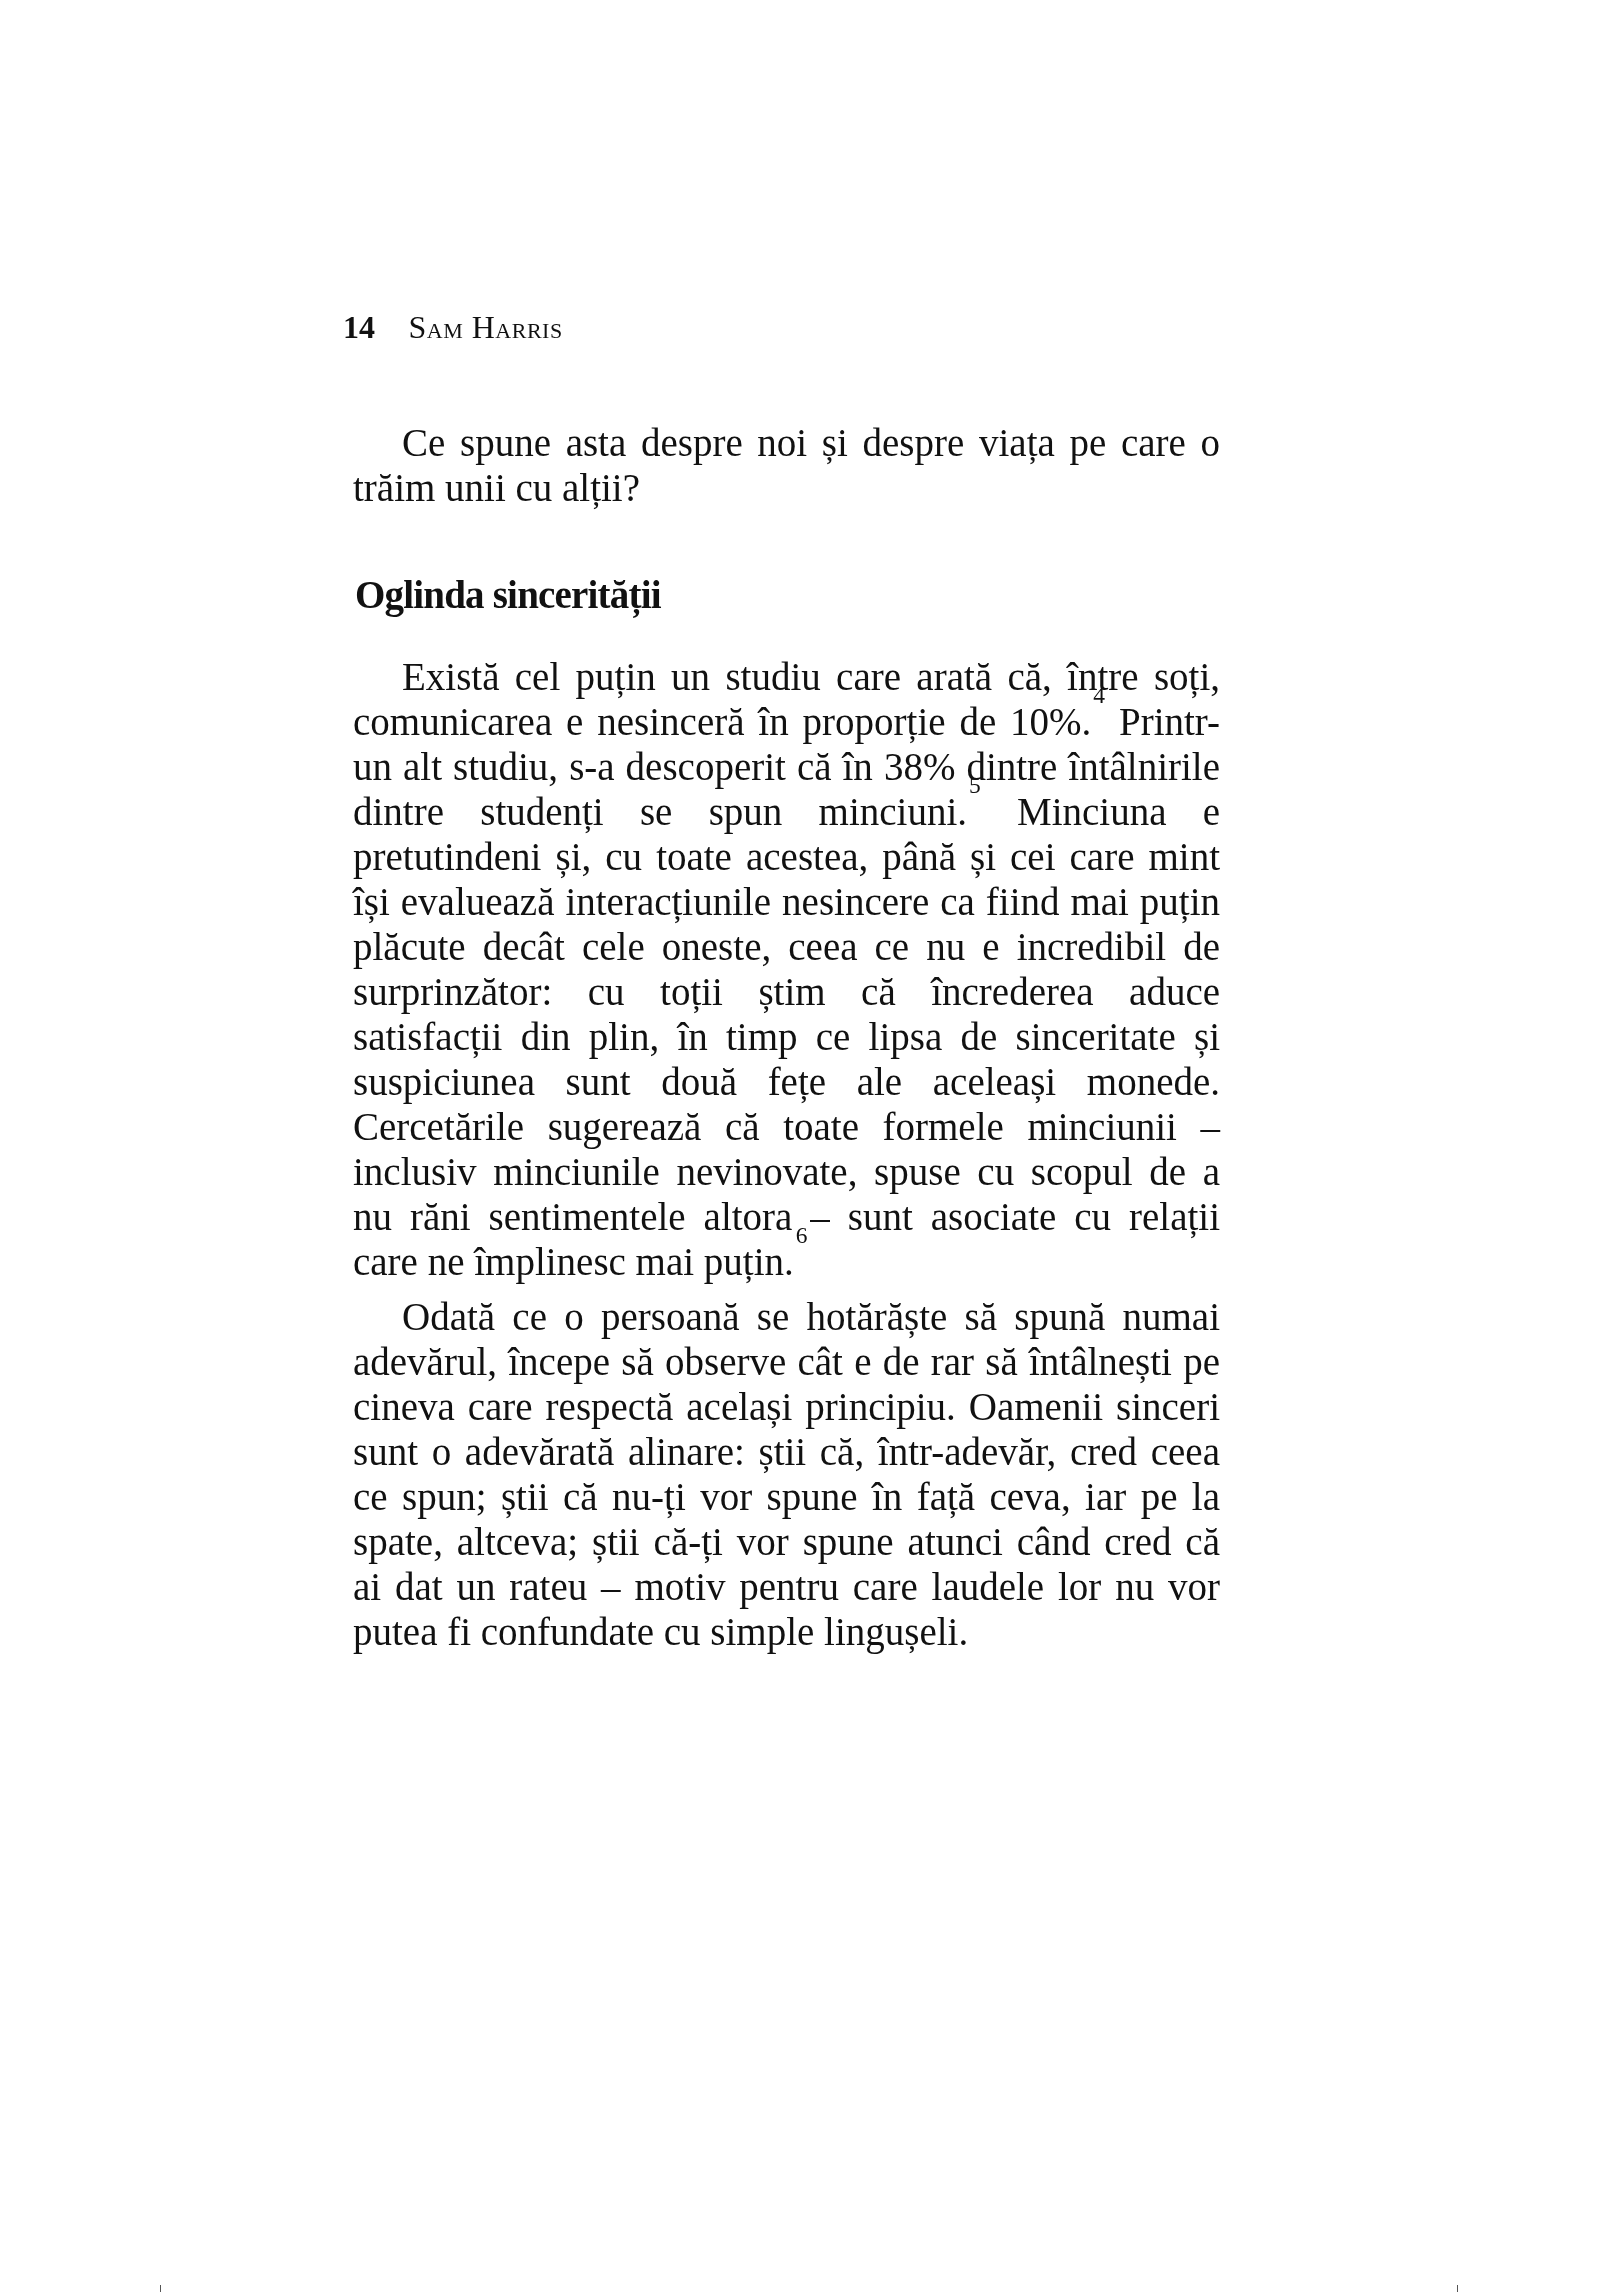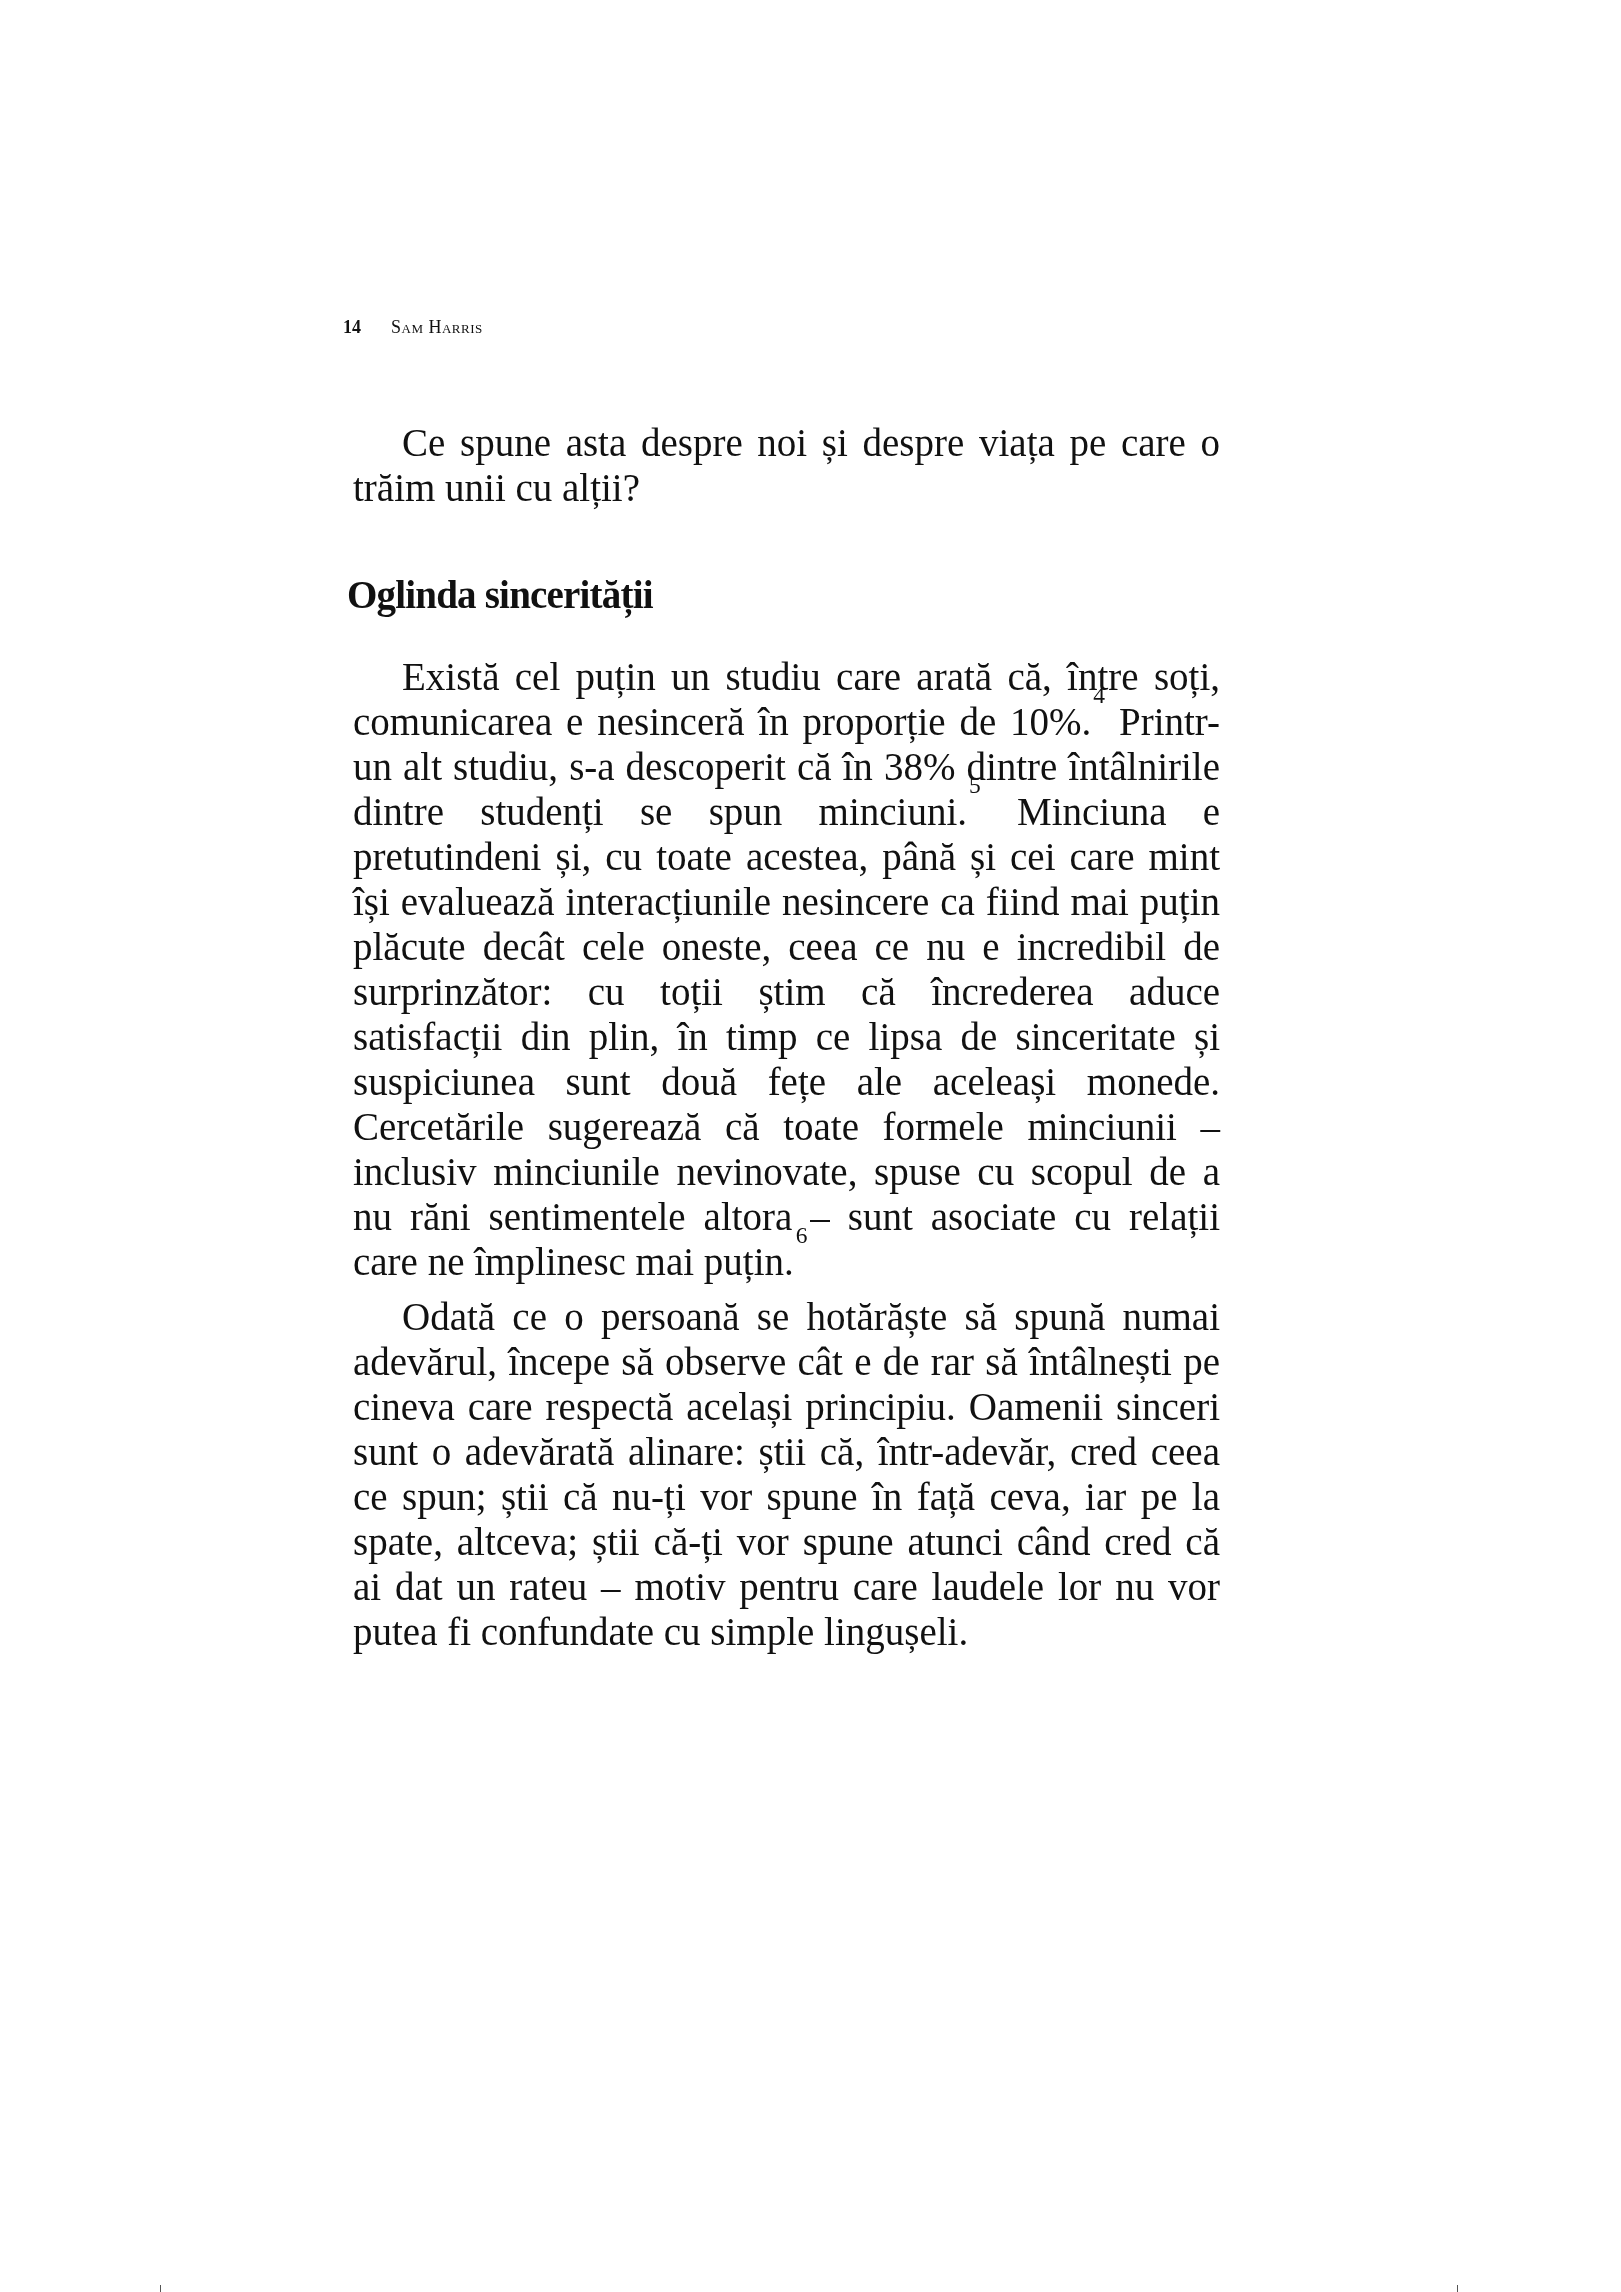--- a/index.html
+++ b/index.html
@@ -18,21 +18,21 @@
     .page {
       position: absolute;
       left: 343px;
       top: 0;
       width: 887px;
     }
     .running-head {
       position: absolute;
       top: 312px;
       left: 0;
-      font-size: 18px;
+      font-size: 32px;
       line-height: 31px;
       white-space: nowrap;
     }
     .running-head .folio {
       font-weight: bold;
       margin-right: 25.5px;
     }
     .running-head .author {
       font-variant: small-caps;
       letter-spacing: 0.5px;
@@ -49,21 +49,21 @@
     .body-text p {
       margin: 10px;
       text-indent: 49px;
       text-align: justify;
       hyphens: manual;
     }
     .intro { top: 410px; }
     .section-heading {
       position: absolute;
       top: 572px;
-      left: 4px;
+      left: 12px;
       margin: 0;
       font-size: 39px;
       line-height: 45px;
       font-weight: bold;
       letter-spacing: -0.8px;
       white-space: nowrap;
     }
     .section-body { top: 644px; }
     .fn {
       font-size: 23.5px;

